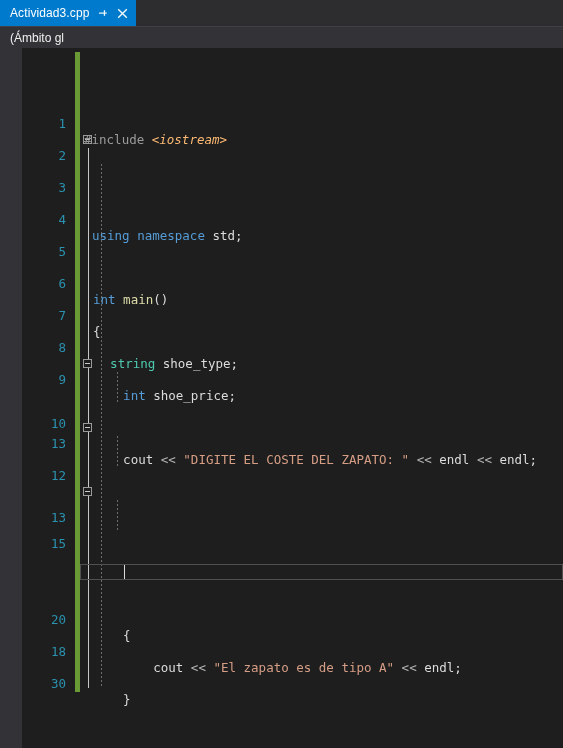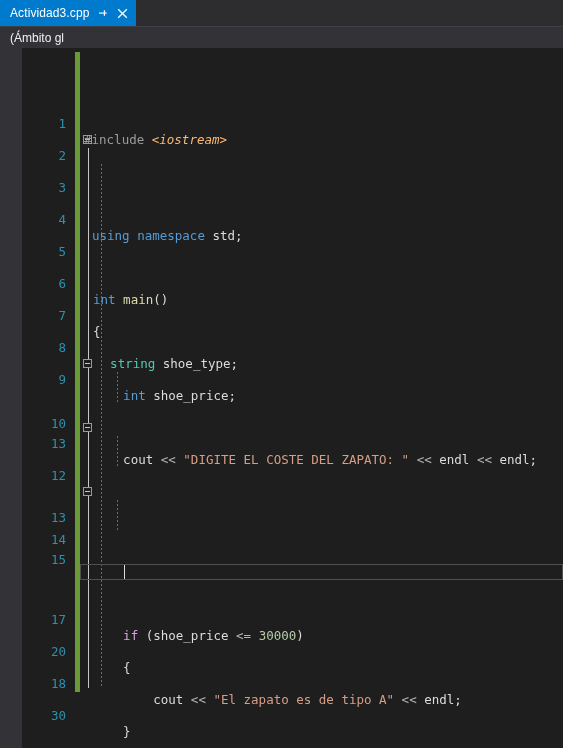--- a/index.html
+++ b/index.html
@@ -324,31 +324,24 @@
       <span class="ltext" style="left:93px">    <span class="t-id">cout</span> <span class="t-op">&lt;&lt;</span> <span class="t-str">"DIGITE EL COSTE DEL ZAPATO: "</span> <span class="t-op">&lt;&lt;</span> <span class="t-id">endl</span> <span class="t-op">&lt;&lt;</span> <span class="t-id">endl</span><span class="t-punc">;</span></span>
     </div>
 
     <div class="line" style="top:228px">
       <span class="lnum">12</span>
     </div>
 
     <div class="line" style="top:254px">
       <span class="lnum">13</span>
     </div>
-    <div class="line" style="top:260px">
-      <span class="lnum">14</span>
-    </div>
     <div class="line" style="top:264px">
       <span class="lnum">15</span>
     </div>
 
-    <div class="line" style="top:308px">
-      <span class="lnum">17</span>
-      <span class="ltext" style="left:93px">    <span class="t-ctrl">if</span> <span class="t-punc">(</span><span class="t-id">shoe_price</span> <span class="t-op">&lt;=</span> <span class="t-num">30000</span><span class="t-punc">)</span></span>
-    </div>
 
     <div class="line" style="top:324px">
       <span class="lnum">20</span>
       <span class="ltext" style="left:93px">    <span class="t-punc">{</span></span>
     </div>
 
     <div class="line" style="top:340px">
       <span class="lnum">18</span>
       <span class="ltext" style="left:93px">        <span class="t-id">cout</span> <span class="t-op">&lt;&lt;</span> <span class="t-str">"El zapato es de tipo A"</span> <span class="t-op">&lt;&lt;</span> <span class="t-id">endl</span><span class="t-punc">;</span></span>
     </div>

